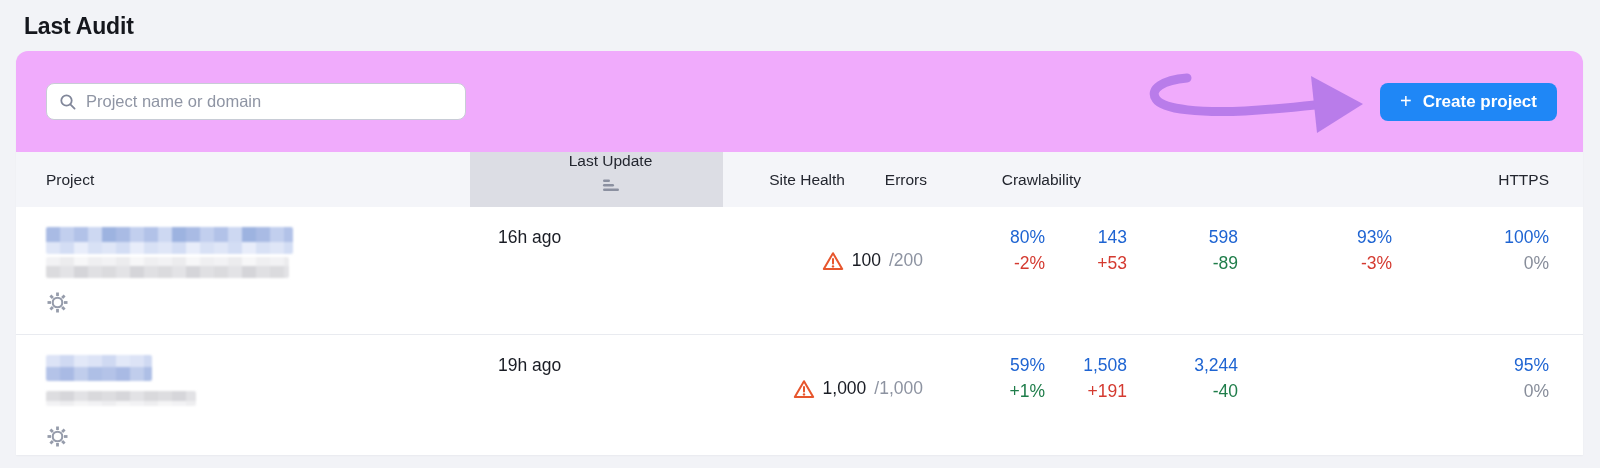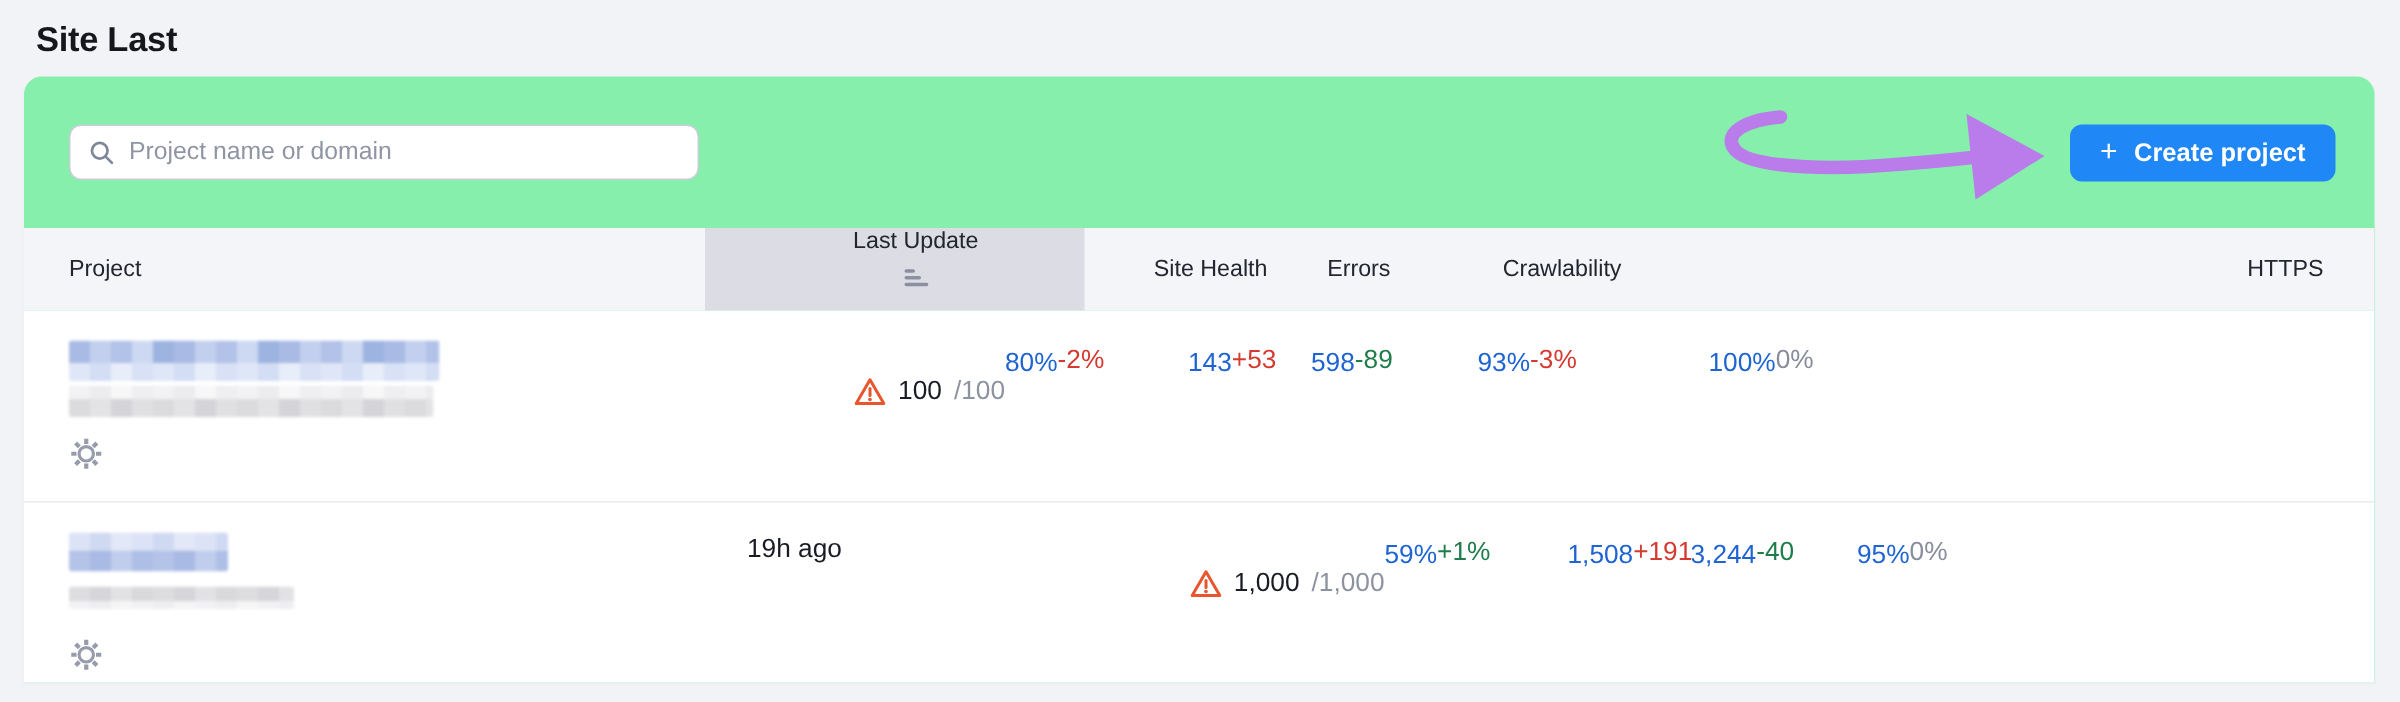--- a/index.html
+++ b/index.html
@@ -13,21 +13,21 @@
     font-size: 23px;
     font-weight: 700;
     color: #15171d;
     padding: 13px 0 0 24px;
     letter-spacing: -0.2px;
   }
   .panel {
     position: relative;
     margin: 11px 17px 0 16px;
     height: 404px;
-    background: #86efac;
+    background: #f0abfc;
     border-radius: 12px 12px 0 0;
     box-shadow: 0 1px 2px rgba(20,24,40,0.04);
     overflow: hidden;
   }
   
   .toolbar { position: relative; height: 101px; }
   .search-box {
     position: absolute; left: 30px; top: 32px;
     width: 420px; height: 37px;
     border: 1px solid #c8ccd6; border-radius: 8px;
@@ -71,21 +71,21 @@
   .thead .c-update { background: #dcdde4; gap: 9px; flex-direction: column; }
   .sort-icon { display: inline-block; }
   
   .trow { display: flex; align-items: flex-start; background: #fff; }
   .trow.r1 { height: 127px; }
   .trow.r2 { height: 122px; border-top: 1px solid #e9ebf0; }
   .trow > div { padding-top: 18px; }
   .trow .c-project { padding-top: 20px; display: block; }
   .trow .c-pages, .trow .c-health, .trow .c-errors,
   .trow .c-warnings, .trow .c-crawl, .trow .c-https { display: block; }
-  .cell-stack { display: flex; flex-direction: row; align-items: flex-end; }
+  .cell-stack { display: flex; flex-direction: column; align-items: flex-end; }
   .update-text { font-size: 17.5px; color: #191c24; line-height: 24px; }
   .pages-line { display: flex; align-items: center; justify-content: flex-end; gap: 8px; margin-top: 25px; }
   .pages-crawled { font-size: 17.5px; color: #191c24; }
   .pages-total { font-size: 17.5px; color: #8d93a1; }
   .val { font-size: 17.5px; font-weight: 400; color: #1e64d2; line-height: 24px; }
   .delta { font-size: 17.5px; line-height: 28px; }
   .delta[data-tone="red"]   { color: #d43a30; }
   .delta[data-tone="green"] { color: #1f7d4a; }
   .delta[data-tone="gray"]  { color: #878d9a; }
   
@@ -103,21 +103,21 @@
   .m2-domain { width: 150px; height: 15px; margin-top: 10px; }
   .m2-domain .t { height: 10px; background: repeating-linear-gradient(90deg,#dddde0 0 14px,#d6d6da 14px 28px,#e2e2e5 28px 42px,#d9d9dc 42px 56px); }
   .m2-domain .b { height: 5px;  background: repeating-linear-gradient(90deg,#f2f2f4 0 14px,#eeeef0 14px 28px,#f5f5f6 28px 42px); }
   .gear-btn { background: none; border: none; padding: 0; cursor: pointer; display: block; }
   .r1 .gear-btn { margin-top: 13px; }
   .r2 .gear-btn { margin-top: 19px; }
 </style>
 </head>
 <body>
 
-<h1 class="page-title">Site Last</h1>
+<h1 class="page-title">Last Audit</h1>
 
 <div class="panel">
 
   <div class="toolbar">
     <div class="search-box">
       <svg width="18" height="18" viewBox="0 0 18 18">
         <circle cx="7.5" cy="7.5" r="5.2" fill="none" stroke="#81879a" stroke-width="1.8"></circle>
         <line x1="11.6" y1="11.6" x2="15.6" y2="15.6" stroke="#81879a" stroke-width="1.8" stroke-linecap="round"></line>
       </svg>
       <input type="text" placeholder="Project name or domain" style="">
@@ -171,29 +171,32 @@
                 <line x1="18" y1="11.5" x2="21.5" y2="11.5"></line>
               <line x1="4.4" y1="4.4" x2="6.9" y2="6.9"></line>
                 <line x1="16.1" y1="16.1" x2="18.6" y2="18.6"></line>
               <line x1="4.4" y1="18.6" x2="6.9" y2="16.1"></line>
                 <line x1="16.1" y1="6.9" x2="18.6" y2="4.4"></line>
             </g>
           </g>
         </svg>
       </button>
     </div>
+    <div class="c-update">
+      <span class="update-text">16h ago</span>
+    </div>
     <div class="c-pages">
       <div class="pages-line">
         <svg width="22" height="20" viewBox="0 0 22 20">
           <path d="M11 2.2 L20.2 18 H1.8 Z" fill="none" stroke="#e7562d" stroke-width="2" stroke-linejoin="round"></path>
           <line x1="11" y1="8" x2="11" y2="12.6" stroke="#e7562d" stroke-width="2" stroke-linecap="round"></line>
           <circle cx="11" cy="15.4" r="1.2" fill="#e7562d"></circle>
         </svg>
         <span class="pages-crawled">100</span>
-          <span class="pages-total">/100</span>
+          <span class="pages-total">/200</span>
       </div>
     </div>
     <div class="c-health">
       <div class="cell-stack">
         <span class="val">80%</span>
         <span class="delta" data-tone="red">-2%</span>
       </div>
     </div>
     <div class="c-errors">
       <div class="cell-stack">

